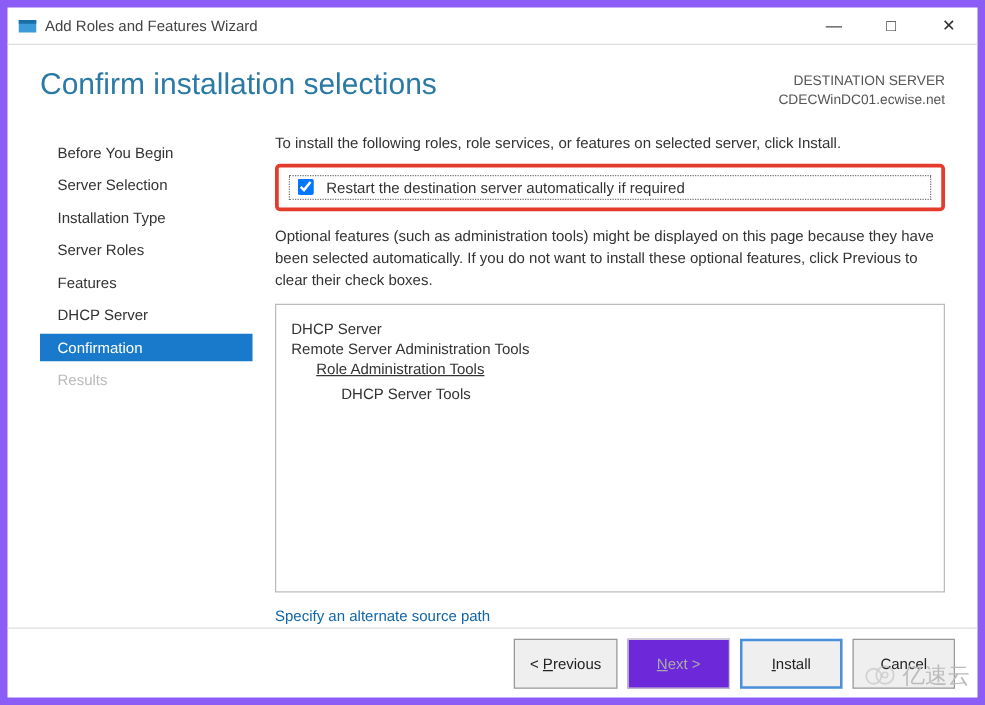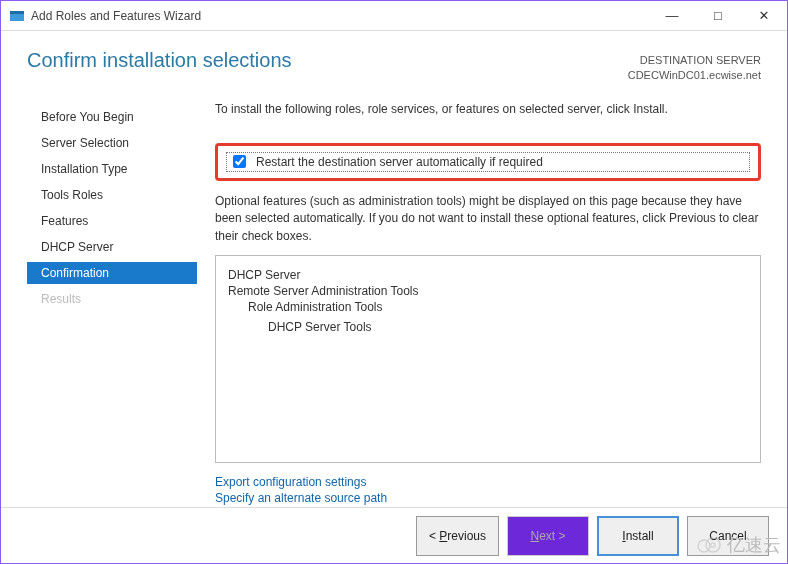--- a/index.html
+++ b/index.html
@@ -5,21 +5,21 @@
   * { box-sizing: border-box; }
   html, body {
     margin: 0; padding: 0;
     font-family: "Segoe UI", Tahoma, sans-serif;
     font-size: 12px;
     background: #fff;
     color: #333;
   }
   .window {
     width: 788px; height: 564px;
-    border: 1px solid #8b5cf6;
+    border: 6px solid #8b5cf6;
     position: relative;
     background: #fff;
     display: flex;
     flex-direction: column;
   }
   .titlebar {
     height: 30px;
     display: flex;
     align-items: center;
     border-bottom: 1px solid #ddd;
@@ -42,21 +42,21 @@
     font-family: "Segoe UI Symbol", sans-serif;
   }
   .header-area {
     padding: 18px 26px 10px 26px;
     display: flex;
     justify-content: space-between;
     align-items: flex-start;
   }
   .page-title {
     color: #2b7aa6;
-    font-size: 20px;
+    font-size: 24px;
     font-weight: 300;
   }
   .dest-box {
     text-align: right;
     font-size: 11px;
     color: #555;
     line-height: 1.4;
     margin-top: 4px;
   }
   .body-area {
@@ -87,42 +87,42 @@
     display: flex;
     flex-direction: column;
     font-size: 12px;
     color: #333;
   }
   .instr { margin-bottom: 6px; }
   .highlight-box {
     border: 3px solid #e53b2c;
     border-radius: 4px;
     padding: 6px 8px;
-    margin: 21px 0 6px 0;
+    margin: 4px 0 6px 0;
   }
   .check-row {
     border: 1px dotted #777;
     padding: 2px 6px;
     display: flex;
     align-items: center;
     gap: 10px;
   }
   .check-row input[type=checkbox] {
     width: 13px; height: 13px; margin: 0;
   }
   .optional-text { line-height: 1.45; margin: 6px 0 10px 0; }
   .roles-box {
     border: 1px solid #bbb;
     flex: 1;
     padding: 10px 12px;
     overflow: auto;
     min-height: 200px;
   }
   .roles-box .lvl0 { margin: 2px 0; }
-  .roles-box .lvl1 { margin: 2px 0 2px 20px; }
+  .roles-box .lvl1 { margin: 2px 0 2px 20px; text-decoration: underline; }
   .roles-box .lvl2 { margin: 6px 0 2px 40px; }
   .links { margin: 10px 0 0 0; }
   .link {
     color: #1066a9;
     margin: 2px 0;
     cursor: pointer;
     width: fit-content;
   }
   .footer {
     height: 56px;
@@ -192,21 +192,21 @@
       <div>CDECWinDC01.ecwise.net</div>
     </div>
   </div>
 
   <div class="body-area">
 
     <div class="sidebar">
       <div class="nav-item">Before You Begin</div>
       <div class="nav-item">Server Selection</div>
       <div class="nav-item">Installation Type</div>
-      <div class="nav-item">Tools Roles</div>
+      <div class="nav-item">Server Roles</div>
       <div class="nav-item">Features</div>
       <div class="nav-item">DHCP Server</div>
       <div class="nav-item active">Confirmation</div>
       <div class="nav-item disabled">Results</div>
     </div>
 
     <div class="content">
       <div class="instr">To install the following roles, role services, or features on selected server, click Install.</div>
 
       <div class="highlight-box">
@@ -219,21 +219,20 @@
       <div class="optional-text">Optional features (such as administration tools) might be displayed on this page because they have been selected automatically. If you do not want to install these optional features, click Previous to clear their check boxes.</div>
 
       <div class="roles-box">
         <div class="lvl0">DHCP Server</div>
         <div class="lvl0">Remote Server Administration Tools</div>
         <div class="lvl1">Role Administration Tools</div>
         <div class="lvl2">DHCP Server Tools</div>
       </div>
 
       <div class="links">
-        <div class="link">Export configuration settings</div>
         <div class="link">Specify an alternate source path</div>
       </div>
     </div>
 
   </div>
 
   <div class="footer">
     <button class="btn">&lt; <span class="underline-letter">P</span><span></span>revious</button>
     <button class="btn" disabled=""><span class="underline-letter">N</span>ext &gt;</button>
     <button class="btn default"><span class="underline-letter">I</span>nstall</button>

